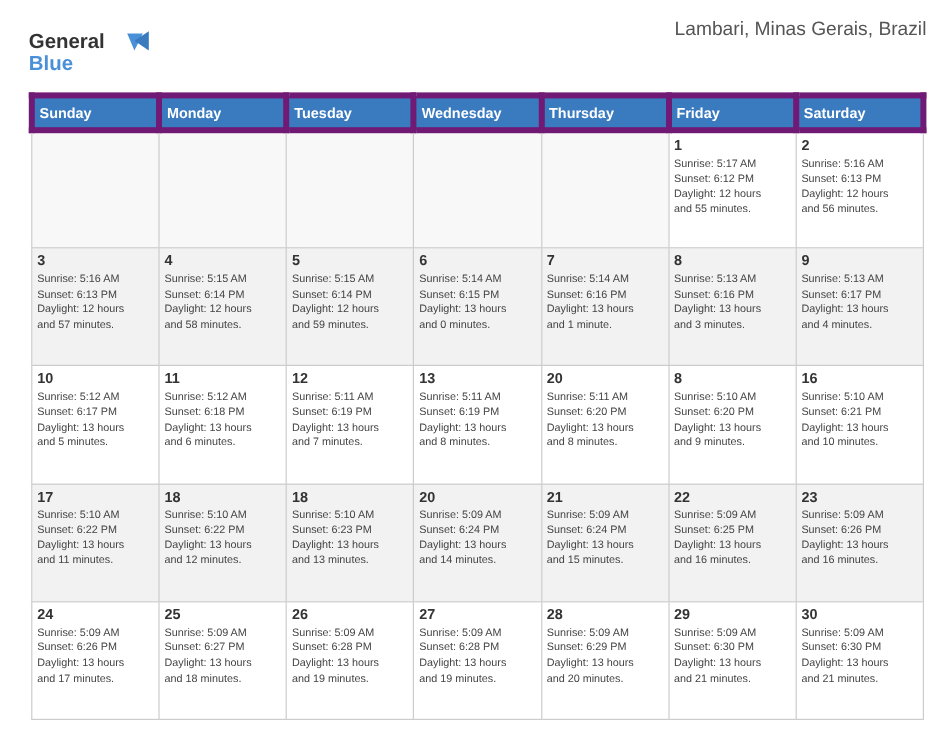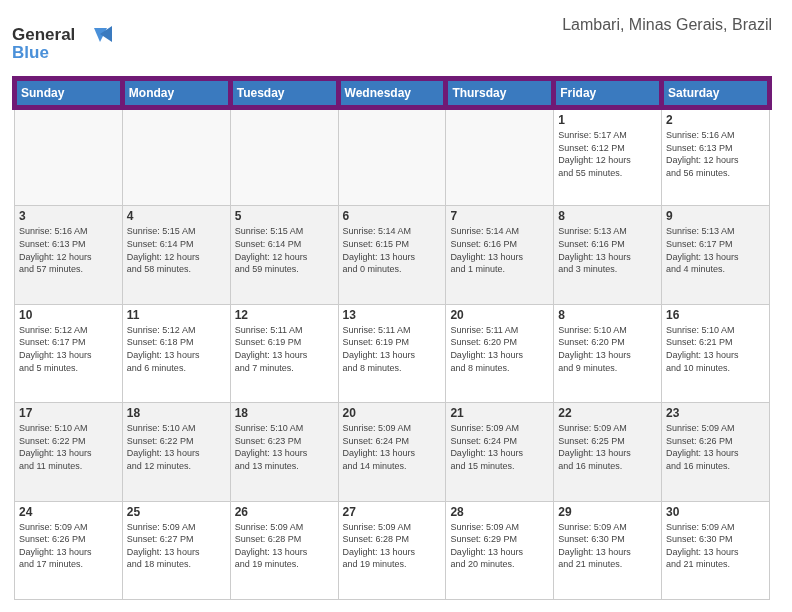--- a/index.html
+++ b/index.html
@@ -6,21 +6,21 @@
     body {
       font-family: Arial, sans-serif;
       background: #fff;
       width: 792px;
       height: 612px;
       overflow: hidden;
     }
     .page {
       width: 792px;
       height: 612px;
-      padding: 16px 20px 12px 12px;
+      padding: 16px 20px 12px 24px;
       display: flex;
       flex-direction: column;
     }
     .header {
       display: flex;
       align-items: flex-start;
       justify-content: space-between;
       margin-bottom: 8px;
     }
     .logo {

